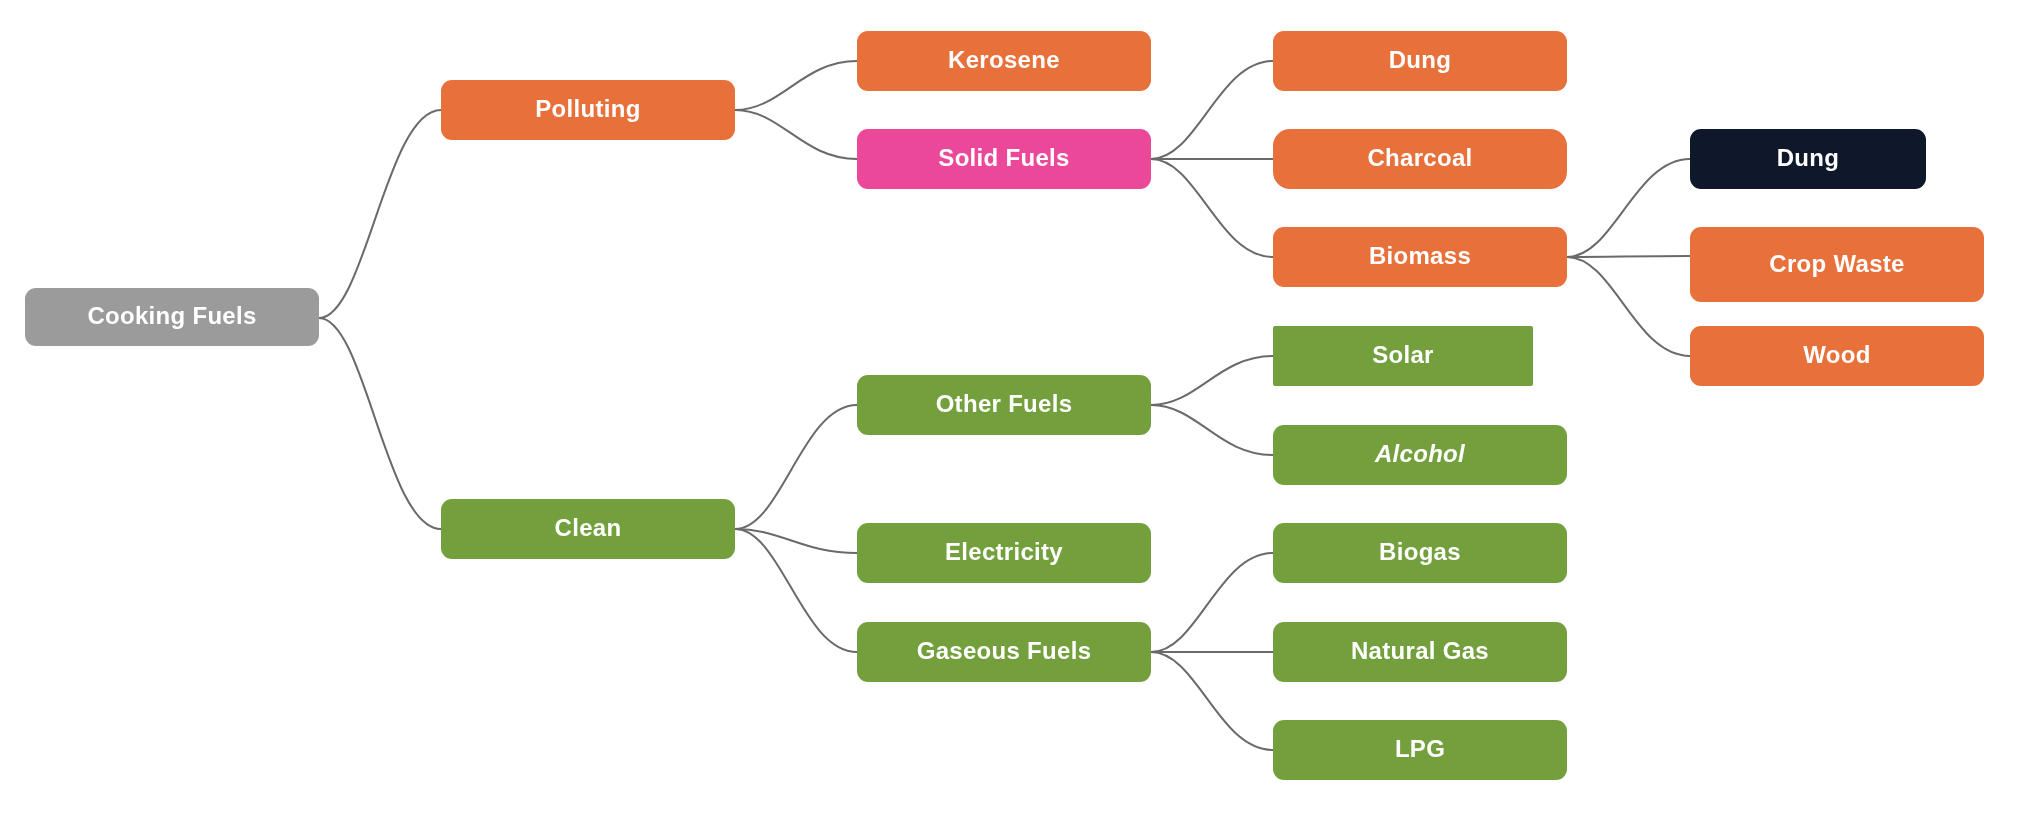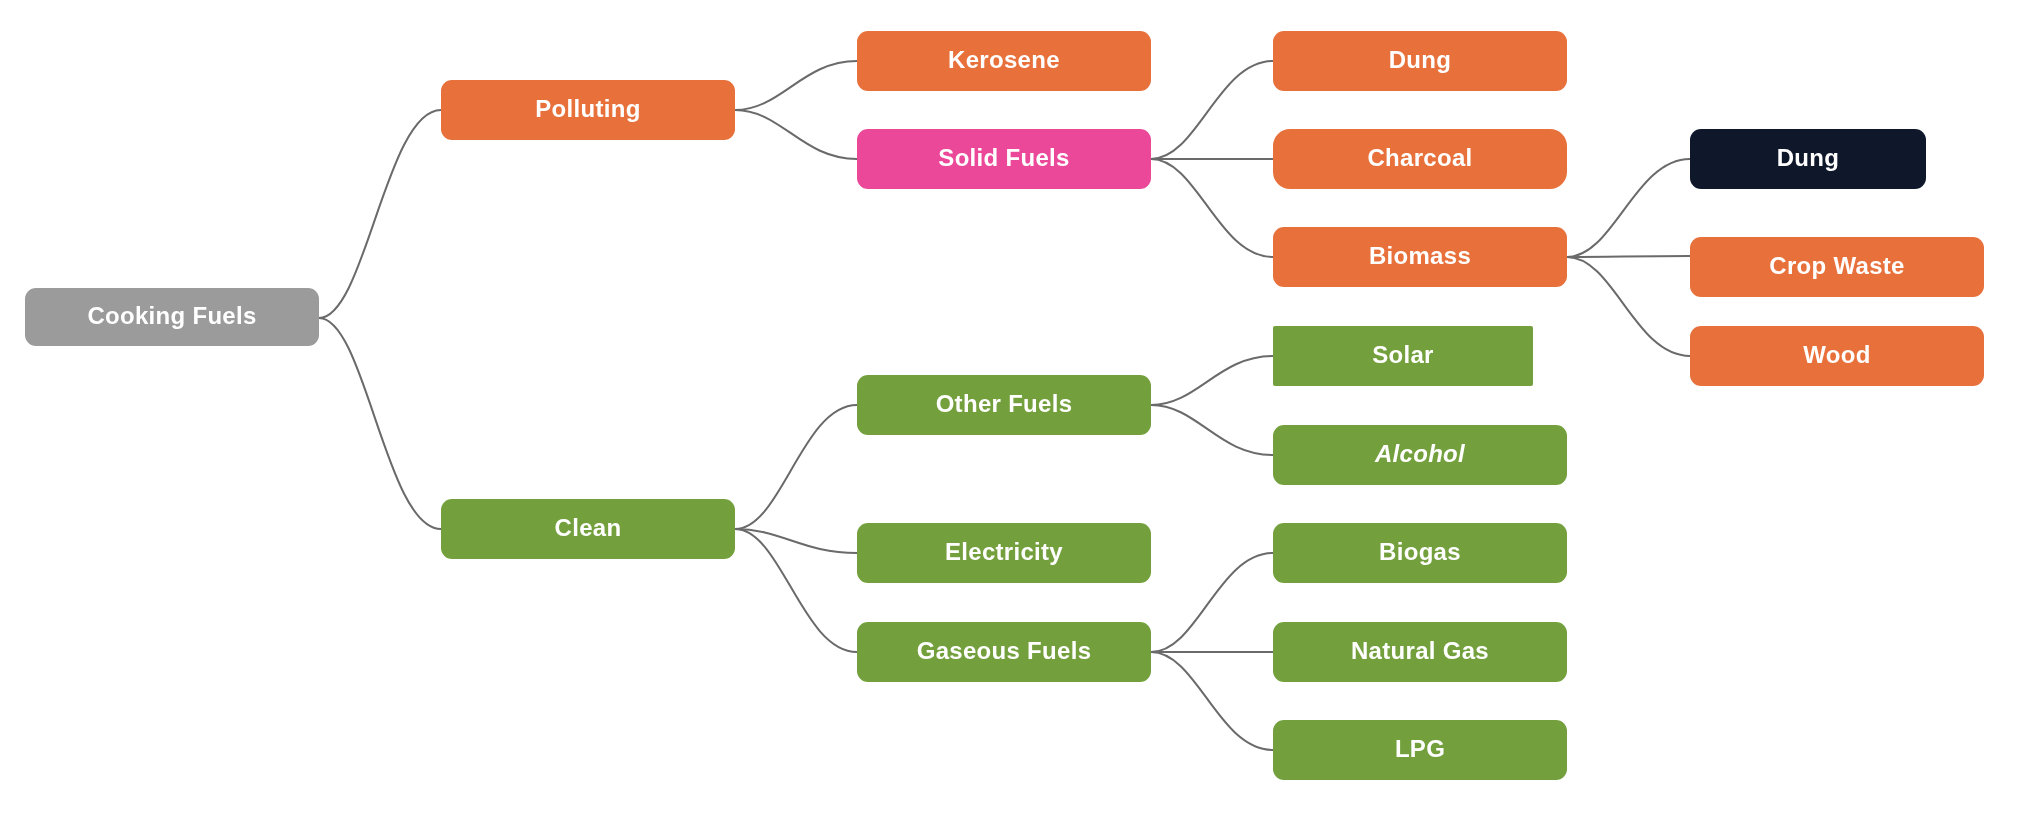--- a/index.html
+++ b/index.html
@@ -114,20 +114,20 @@
       </div>
       <div class="node" style="left: 1273px; top: 622px; width: 294px; height: 60px; background: rgb(115, 160, 61); border-radius: 11px;">
         <span class="node-label" style="color: rgb(255, 255, 255);">Natural Gas</span>
       </div>
       <div class="node" style="left: 1273px; top: 720px; width: 294px; height: 60px; background: rgb(115, 160, 61); border-radius: 11px;">
         <span class="node-label" style="color: rgb(255, 255, 255);">LPG</span>
       </div>
       <div class="node" style="left: 1690px; top: 129px; width: 236px; height: 60px; background: #0f172a; border-radius: 11px;">
         <span class="node-label" style="color: rgb(255, 255, 255);">Dung</span>
       </div>
-      <div class="node" style="left: 1690px; top: 237px; width: 294px; height: 60px; background: rgb(232, 112, 58); border-radius: 11px;">
+      <div class="node" style="left: 1690px; top: 227px; width: 294px; height: 75px; background: rgb(232, 112, 58); border-radius: 11px;">
         <span class="node-label" style="color: rgb(255, 255, 255);">Crop Waste</span>
       </div>
       <div class="node" style="left: 1690px; top: 326px; width: 294px; height: 60px; background: rgb(232, 112, 58); border-radius: 11px;">
         <span class="node-label" style="color: rgb(255, 255, 255);">Wood</span>
       </div>
     </div>
 </div>
 
 </body></html>

